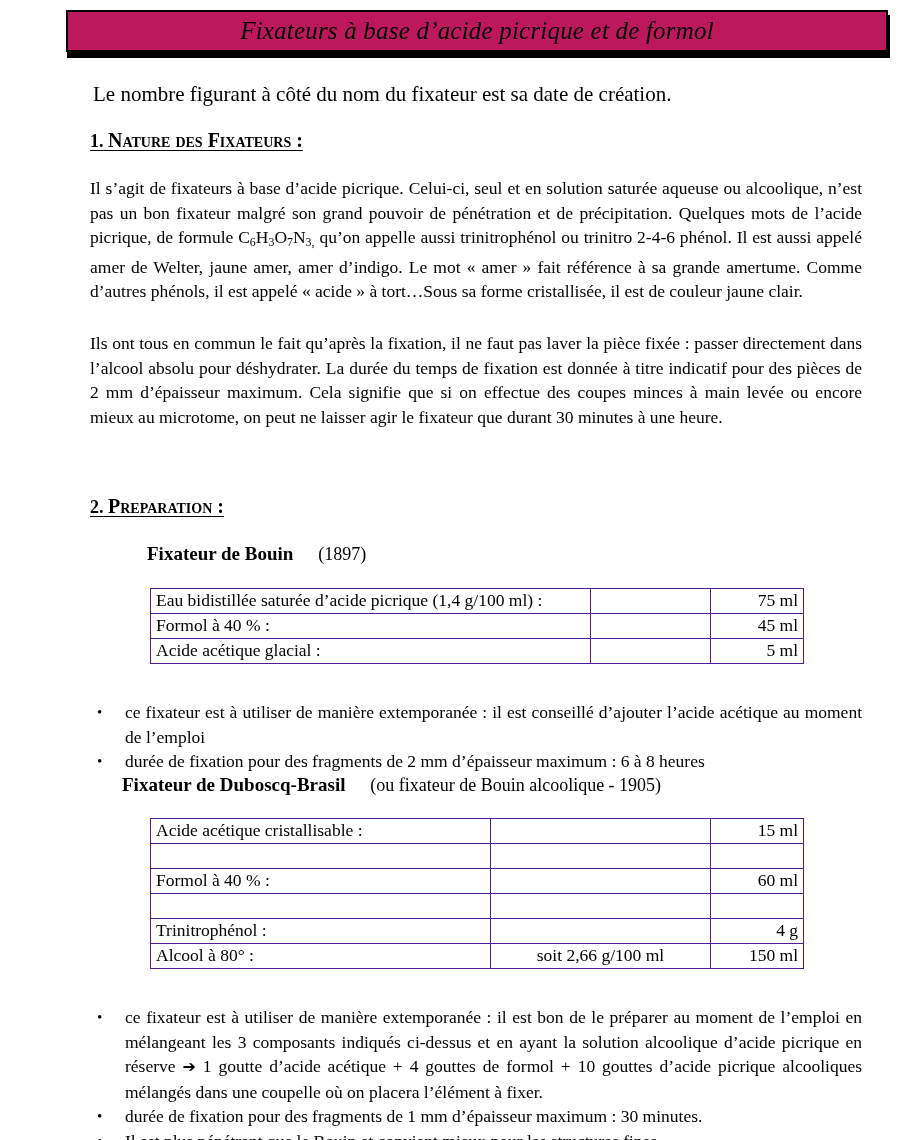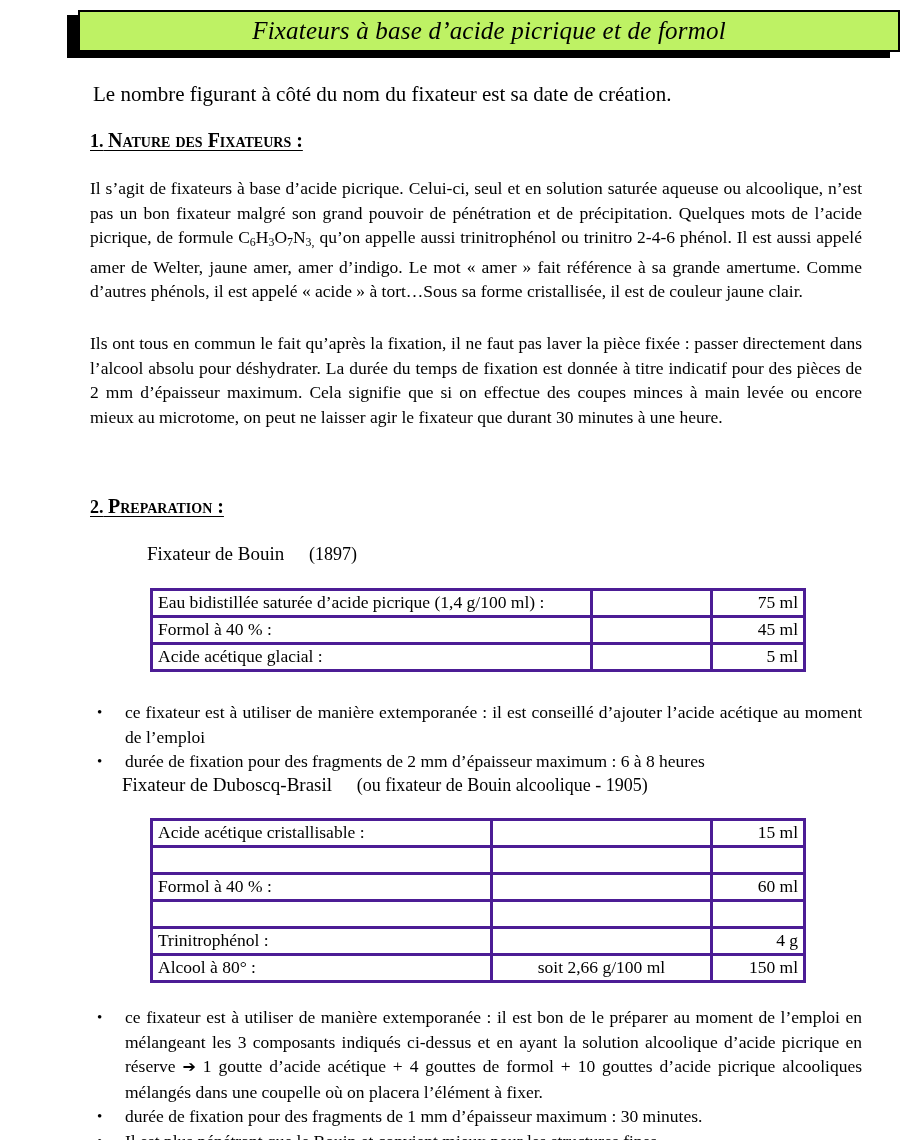--- a/index.html
+++ b/index.html
@@ -27,25 +27,25 @@
   .title-shadow {
     position: absolute;
     left: 5px;
     top: 5px;
     width: 823px;
     height: 43px;
     background: #000000;
   }
   .title-banner {
     position: absolute;
-    left: 16px;
+    left: 4px;
     top: 0;
     width: 818px;
     height: 38px;
-    background: #bef264;
+    background: #be185d;
     border: 2px solid #000000;
     display: flex;
     align-items: center;
     justify-content: center;
   }
   .title-text {
     font-size: 25px;
     font-style: italic;
     letter-spacing: 0.2px;
     white-space: nowrap;
@@ -95,34 +95,34 @@
     font-size: 0.68em;
     vertical-align: -0.28em;
   }
 
   
   .recipe-head {
     position: absolute;
     font-size: 19px;
     white-space: nowrap;
   }
-  .recipe-head b { font-weight: normal; }
+  .recipe-head b { font-weight: bold; }
   .recipe-head .norm { font-weight: normal; font-size: 18px; margin-left: 20px; }
   #recipe1-head { left: 147px; top: 543px; }
   #recipe2-head { left: 122px; top: 774px; }
 
   
   table.ingredients {
     position: absolute;
     border-collapse: collapse;
     table-layout: fixed;
     font-size: 17.5px;
   }
   table.ingredients td {
-    border: 3px solid #4c1d95;
+    border: 1px solid #4c1d95;
     padding: 1px 5px 2px 5px;
     height: 21px;
     line-height: 21px;
     white-space: nowrap;
     overflow: hidden;
   }
   table.ingredients td.name  { text-align: left; }
   table.ingredients td.mid   { text-align: center; }
   table.ingredients td.qty   { text-align: right; }
   table.ingredients tr.spacer td { height: 21px; }

